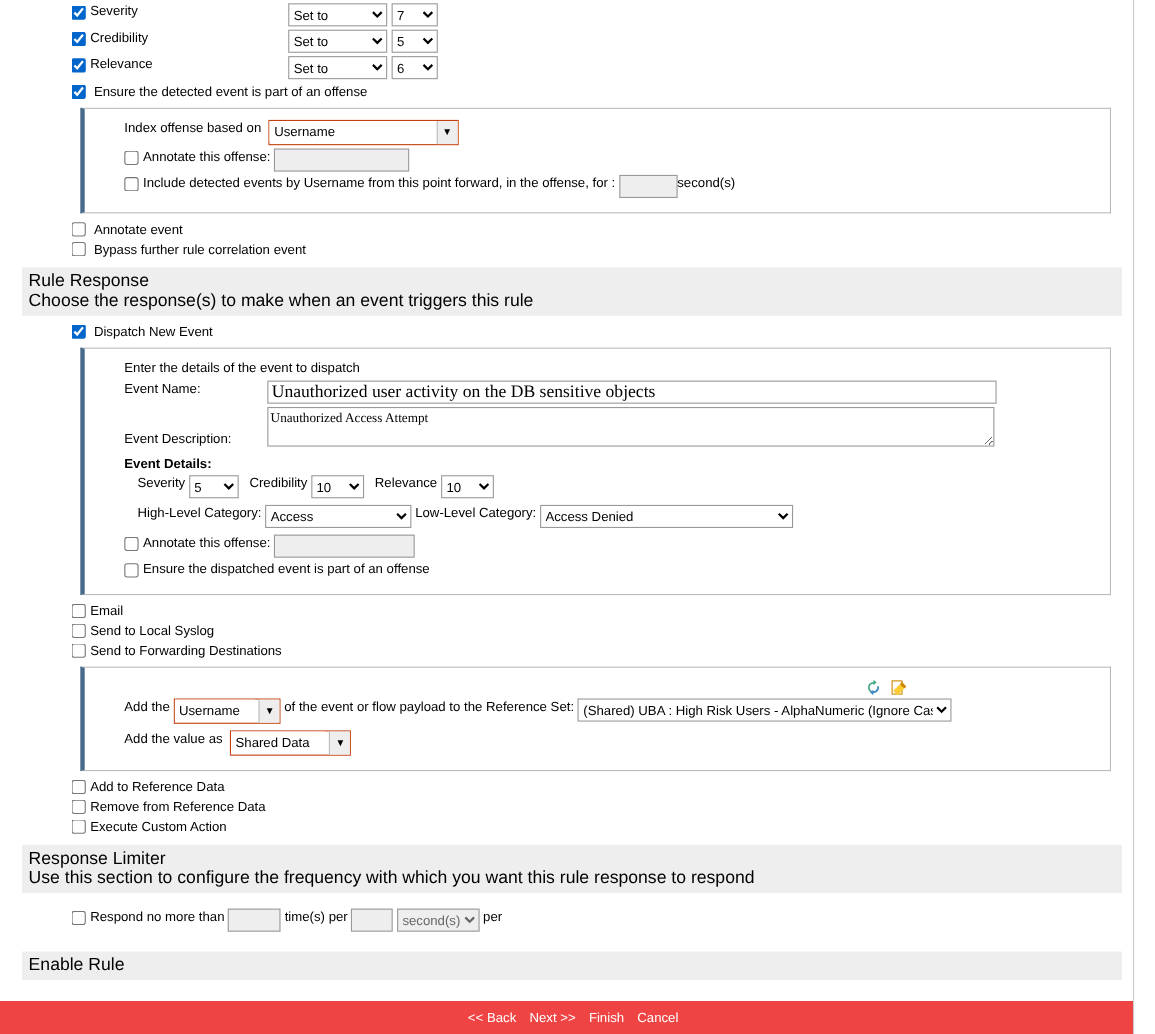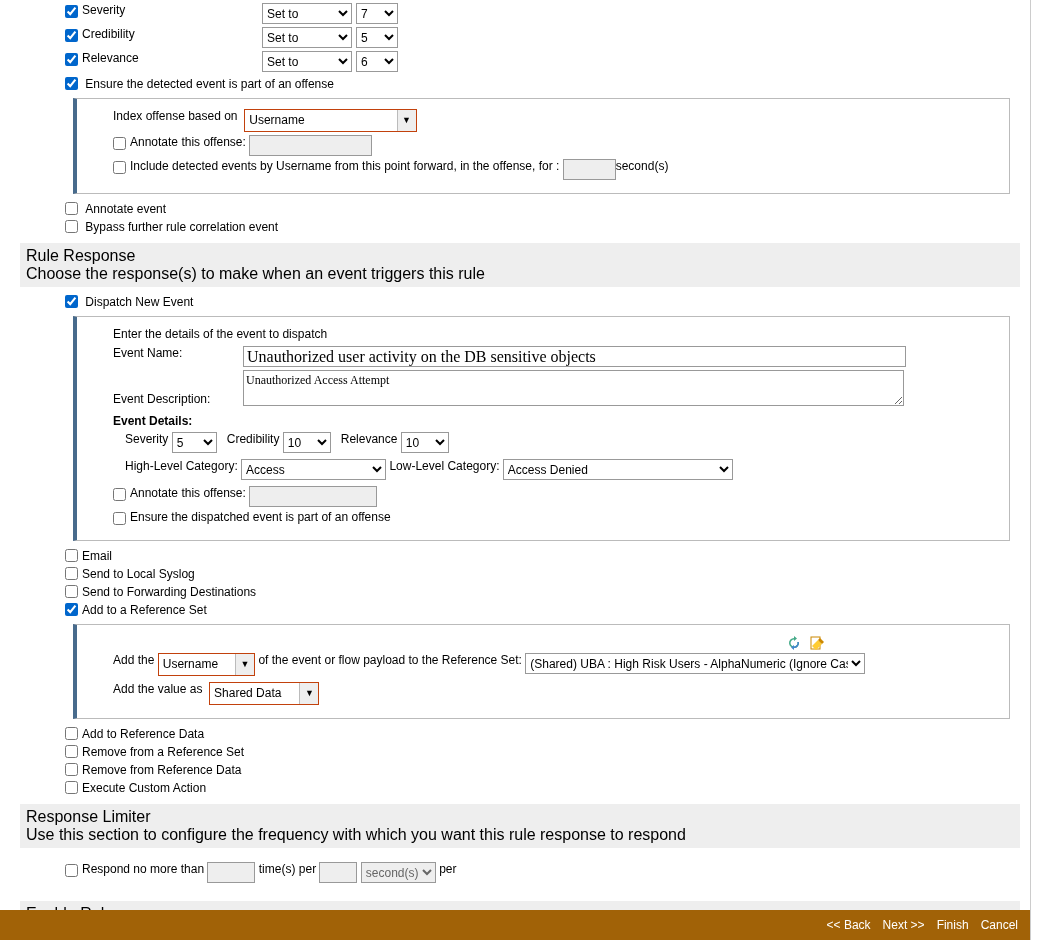--- a/index.html
+++ b/index.html
@@ -13,21 +13,21 @@
 .section-header{background:#eee;padding:4px 6px;margin-left:-45px;margin-right:-10px;margin-top:8px;margin-bottom:4px;font-size:16px}
 .section-header .title{display:block}
 .section-header .desc{display:block}
 .textinput{border:1px solid #999;height:19px;padding:0 3px;font-size:16px;font-family:Liberation Serif, serif}
 .textarea{border:1px solid #999;font-size:12px;font-family:Liberation Serif, serif;padding:2px;resize:both}
 .cb-simple{margin-bottom:1px}
 .cb-simple label{vertical-align:middle}
 .combo{position:relative;display:inline-block;border:1px solid #c2410c;background:#fff;height:21px}
 .combo input{border:none;height:19px;font-size:12px;padding:0 4px;width:140px;outline:none}
 .combo .caret{display:inline-block;width:18px;height:21px;border-left:1px solid #bbb;text-align:center;line-height:21px;background:#eee;cursor:pointer;vertical-align:top;font-size:9px}
-.footer{position:absolute;left:0;right:0;bottom:0;height:30px;background:#a16207;color:#fff;display:flex;align-items:center;justify-content:flex-end;padding:0 12px;font-size:12px}
+.footer{position:absolute;left:0;right:0;bottom:0;height:30px;background:#ef4444;color:#fff;display:flex;align-items:center;justify-content:center;padding:0 12px;font-size:12px}
 .footer span{margin-left:12px;cursor:pointer}
 .icons-right{text-align:right;padding-right:170px;margin-bottom:2px}
 .icon-btn{display:inline-block;width:16px;height:16px;margin:0 2px;cursor:pointer;vertical-align:middle}
 .refresh-svg,.edit-svg{width:16px;height:16px}
 .sub-indent{margin-left:12px;margin-top:4px;margin-bottom:4px}
 </style>
 </head>
 <body>
 
 <div class="viewport">
@@ -113,41 +113,40 @@
       <select style="width:45px"><option>5</option></select>
       &nbsp;&nbsp;&nbsp;
       <span>Credibility</span>&nbsp;
       <select style="width:48px"><option>10</option></select>
       &nbsp;&nbsp;&nbsp;
       <span>Relevance</span>&nbsp;
       <select style="width:48px"><option>10</option></select>
     </div>
     <div class="row" style="margin-top:6px">
       <span>High-Level Category:</span>&nbsp;
-      <select style="width:145px"><option>Access</option></select>
+      <select style="width:133px"><option>Access</option></select>
       &nbsp;
       <span>Low-Level Category:</span>&nbsp;
       <select style="width:230px"><option>Access Denied</option></select>
     </div>
   </div>
   <div class="row" style="margin-top:6px">
     <input type="checkbox" style="">
     <span>Annotate this offense:</span>&nbsp;
     <input class="textinput" style="width: 120px; background: rgb(238, 238, 238);">
   </div>
   <div class="row">
     <input type="checkbox" style="">
     <span>Ensure the dispatched event is part of an offense</span>
   </div>
 </div>
 
 <div class="cb-simple"><input type="checkbox" style=""><label>Email</label></div>
 <div class="cb-simple"><input type="checkbox" style=""><label>Send to Local Syslog</label></div>
 <div class="cb-simple"><input type="checkbox" style=""><label>Send to Forwarding Destinations</label></div>
-<div class="cb-simple"><input type="checkbox" checked="" style=""><label>Add to a Reference Set</label></div>
 
 <div class="box">
   <div class="icons-right">
     <span class="icon-btn">
       <svg class="refresh-svg" viewBox="0 0 16 16">
               <path fill="#4a8" d="M8 3a5 5 0 1 0 4.9 4h-1.5A3.5 3.5 0 1 1 8 4.5V6l3-2.5L8 1z"></path>
               <path fill="#48c" d="M8 13a5 5 0 0 0 4.9-6h-1.5A3.5 3.5 0 0 1 8 11.5V10l-3 2.5L8 15z"></path>
             </svg>
     </span>
     <span class="icon-btn">
@@ -170,21 +169,20 @@
   <div class="row" style="margin-top:6px">
     <span>Add the value as</span>&nbsp;&nbsp;
     <span class="combo">
       <input style="width: 78px;" value="Shared Data">
       <span class="caret">▼</span>
     </span>
   </div>
 </div>
 
 <div class="cb-simple"><input type="checkbox" style=""><label>Add to Reference Data</label></div>
-<div class="cb-simple"><input type="checkbox" style=""><label>Remove from a Reference Set</label></div>
 <div class="cb-simple"><input type="checkbox" style=""><label>Remove from Reference Data</label></div>
 <div class="cb-simple"><input type="checkbox" style=""><label>Execute Custom Action</label></div>
 
 <div class="section-header" style="">
   <span class="title">Response Limiter</span>
   <span class="desc">Use this section to configure the frequency with which you want this rule response to respond</span>
 </div>
 <div class="row" style="margin-top:14px;margin-bottom:18px">
   <input type="checkbox" style="">
   <span>Respond no more than</span>&nbsp;

